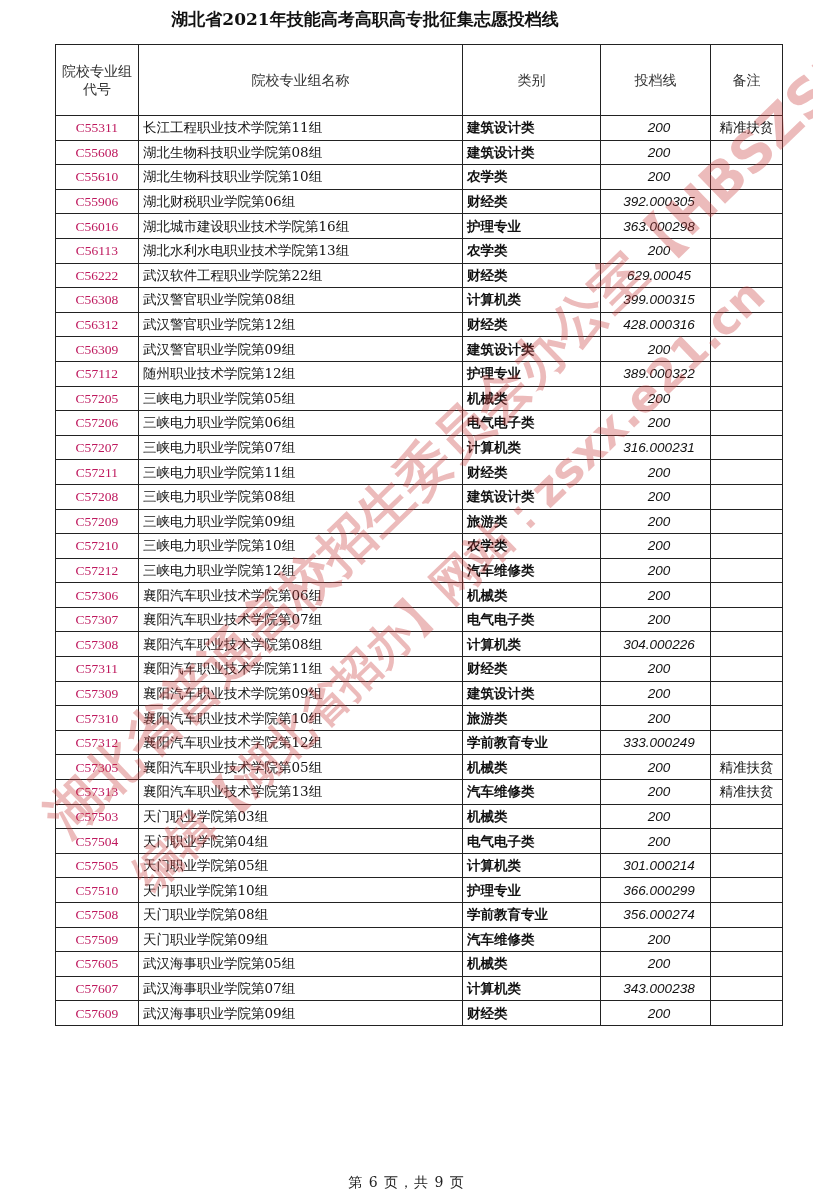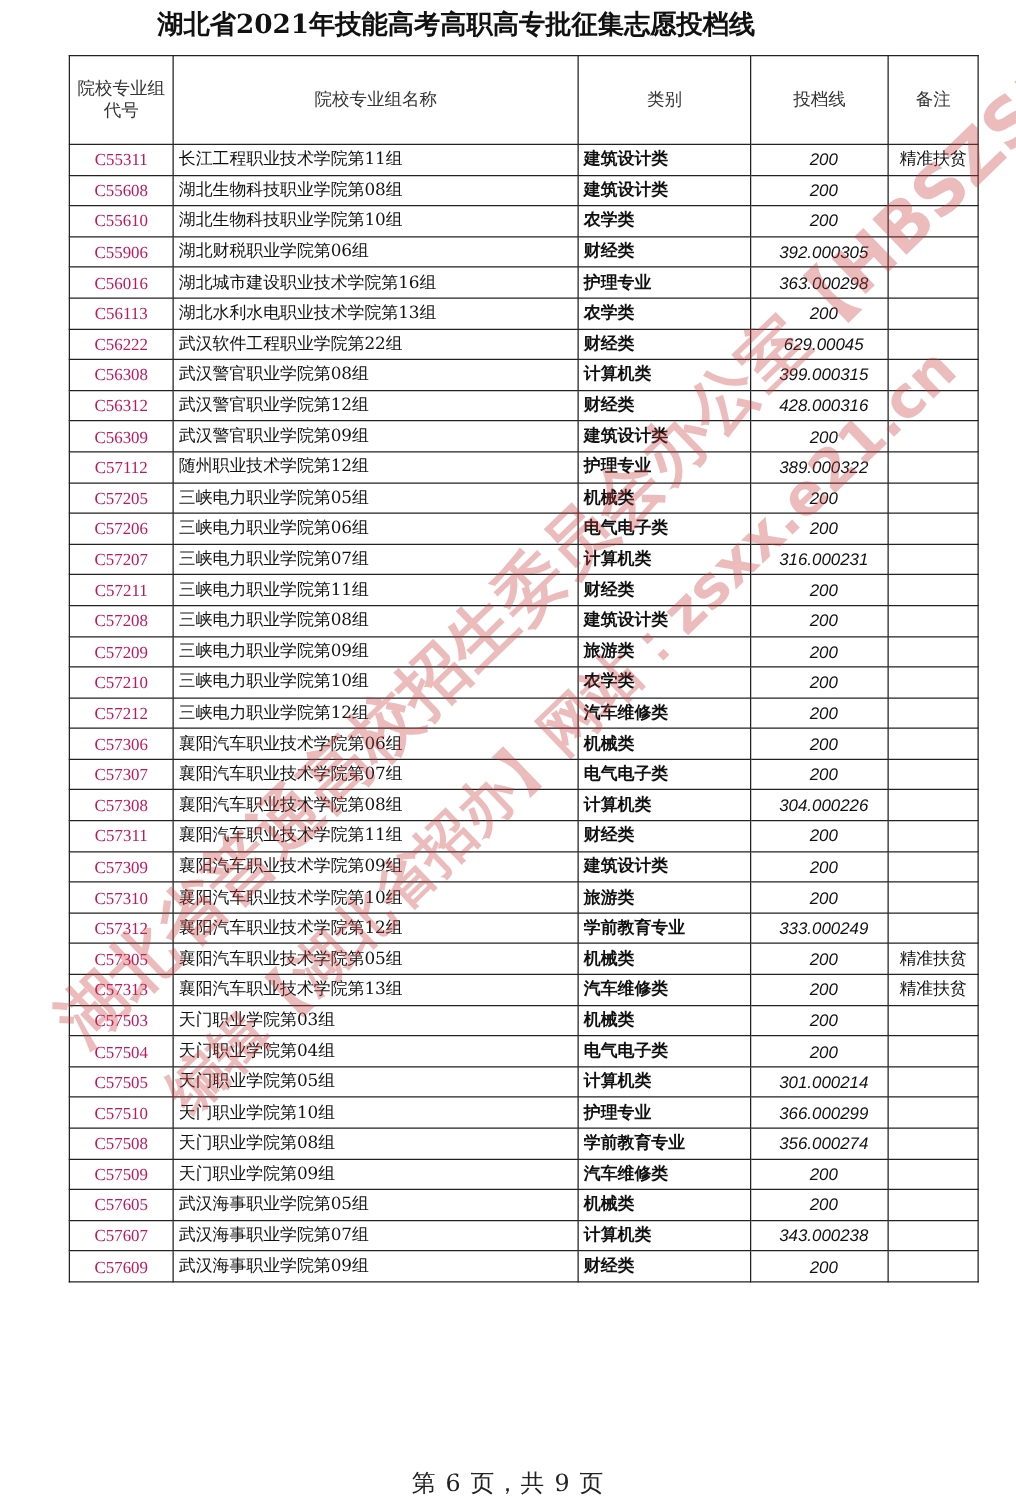--- a/index.html
+++ b/index.html
@@ -1,27 +1,27 @@
 <!DOCTYPE html>
 <html><head>
 <meta charset="utf-8">
 <style>
   html, body { margin: 0; padding: 0; background: #ffffff; }
   body { width: 813px; height: 1200px; position: relative; overflow: hidden; font-family: "DejaVu Serif", "Liberation Serif", serif; color: #111; }
-  .title { position: absolute; top: 4px; left: 0; width: 730px; text-align: center; font-size: 21px; font-weight: bold; font-family: "DejaVu Serif", serif; letter-spacing: 0px; line-height: 30px; }
+  .title { position: absolute; top: 4px; left: 0; width: 730px; text-align: center; font-size: 17px; font-weight: bold; font-family: "DejaVu Serif", serif; letter-spacing: 0px; line-height: 30px; }
   table.grid { position: absolute; top: 44px; left: 55px; border-collapse: collapse; table-layout: fixed; width: 727px; }
   table.grid td, table.grid th { border: 1.5px solid #222; padding: 0; overflow: hidden; white-space: nowrap; }
   table.grid th { font-weight: normal; font-size: 14px; height: 45px; text-align: center; line-height: 18px; color: #333; }
   table.grid td { height: 23.6px; font-size: 13.5px; line-height: 23px; }
   .c-code { text-align: center; font-family: "Liberation Serif", serif; font-size: 14px; color: #be185d; }
   .c-name { text-align: left; padding-left: 4px !important; }
   .c-cat { text-align: left; padding-left: 4px !important; font-weight: bold; }
   .c-score { text-align: center; padding-left: 7px !important; font-family: "Liberation Sans", sans-serif; font-size: 14px; font-style: italic; }
   .c-note { text-align: center; }
-  .footer { position: absolute; top: 1174px; left: 0; width: 813px; text-align: center; font-size: 19px; color: #222; letter-spacing: 1px; }
+  .footer { position: absolute; top: 1174px; left: 0; width: 813px; text-align: center; font-size: 14px; color: #222; letter-spacing: 1px; }
   .wm { position: absolute; color: rgba(200, 60, 60, 0.35); font-family: "DejaVu Sans", sans-serif; font-weight: bold; white-space: nowrap; transform-origin: left top; pointer-events: none; }
   .wm1 { left: 30px; top: 800px; font-size: 54px; transform: rotate(-44deg); }
   .wm2 { left: 120px; top: 860px; font-size: 46px; transform: rotate(-44deg); }
 </style>
 </head>
 <body>
 
 <div class="title">湖北省2021年技能高考高职高专批征集志愿投档线</div>
 
 <table class="grid">

